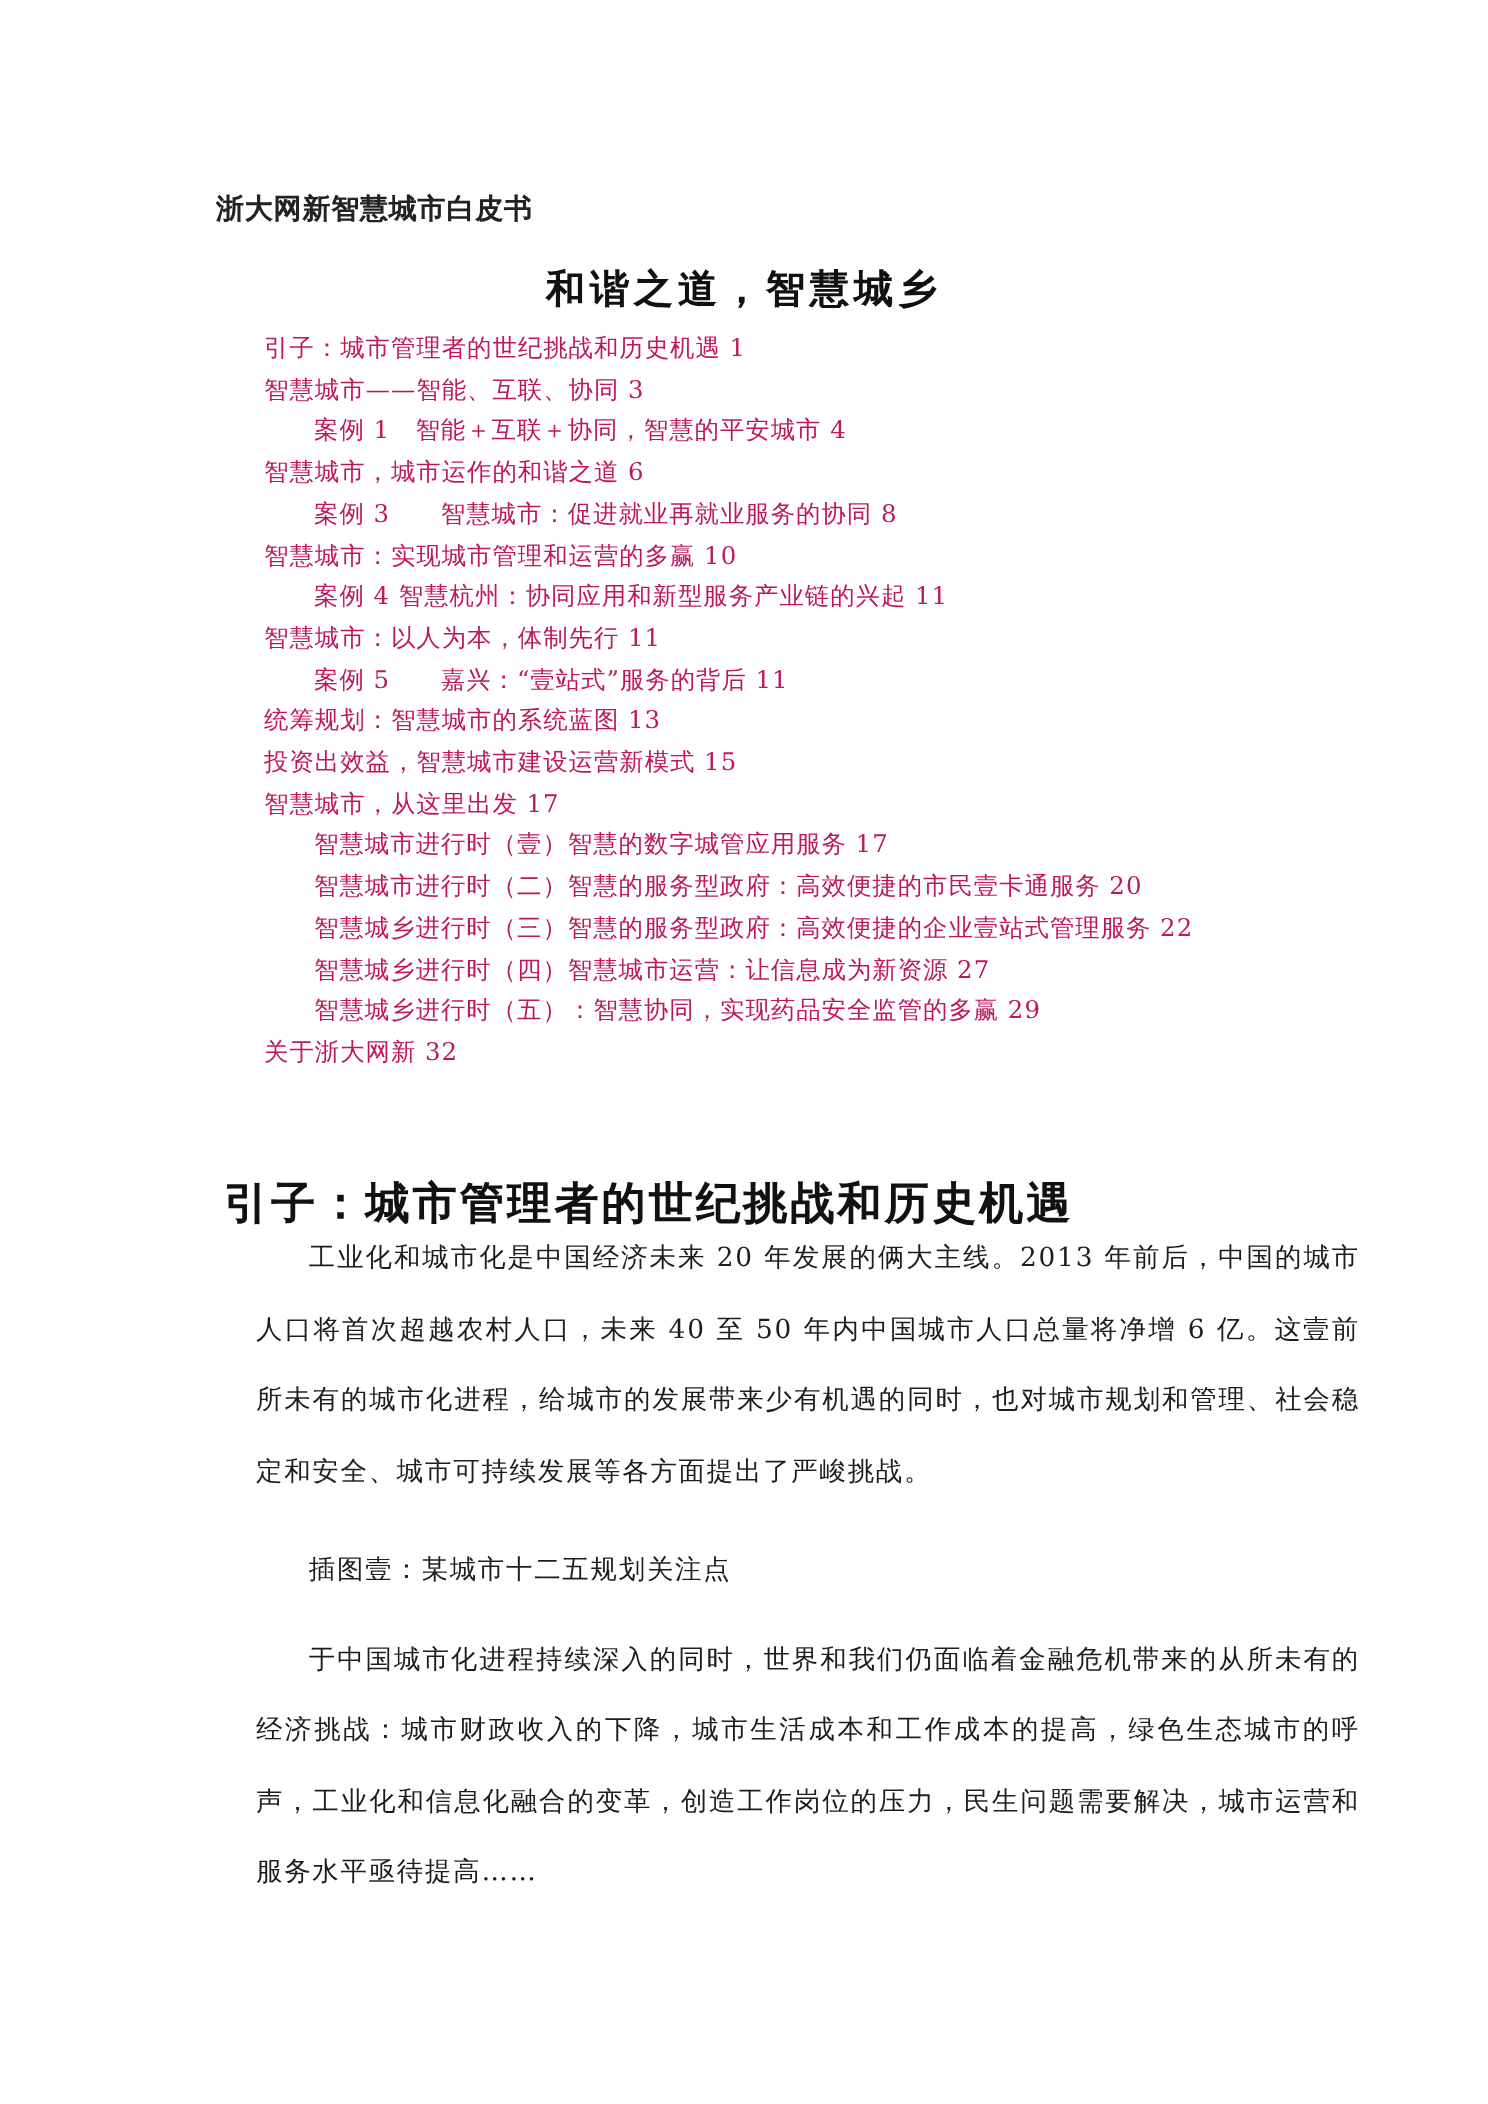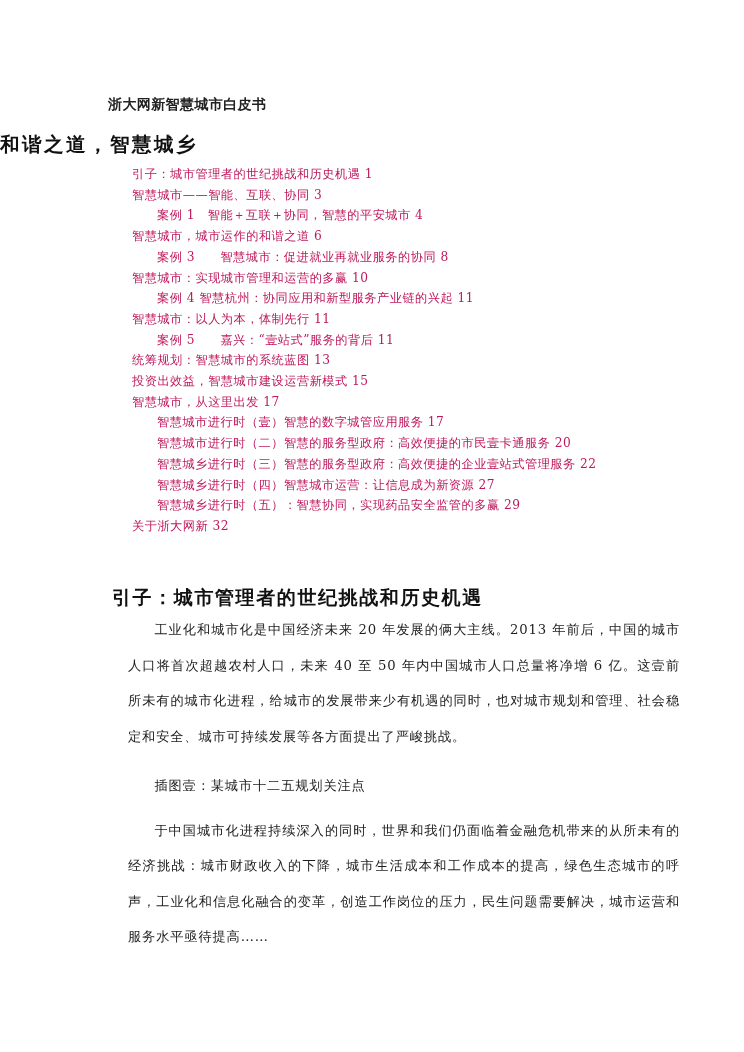--- a/index.html
+++ b/index.html
@@ -30,20 +30,21 @@
     color: #222;
     white-space: nowrap;
   }
 
   
   .doc-title {
     position: absolute;
     left: 0;
     right: 0;
     top: 131px;
+    text-align: center;
     font-family: "DejaVu Serif", "Liberation Serif", serif;
     font-size: 19.5px;
     font-weight: bold;
     letter-spacing: 2.5px;
     color: #111;
   }
 
   
   .toc {
     position: absolute;
@@ -60,21 +61,21 @@
   }
   .toc-line.lvl1 { padding-left: 0; }
   .toc-line.lvl2 { padding-left: 25px; }
 
   
   .section-heading {
     position: absolute;
     left: 112px;
     top: 572px;
     font-family: "DejaVu Serif", "Liberation Serif", serif;
-    font-size: 19px;
+    font-size: 22px;
     font-weight: bold;
     letter-spacing: 1.6px;
     color: #111;
     white-space: nowrap;
   }
 
   
   .body-block {
     position: absolute;
     left: 128px;

